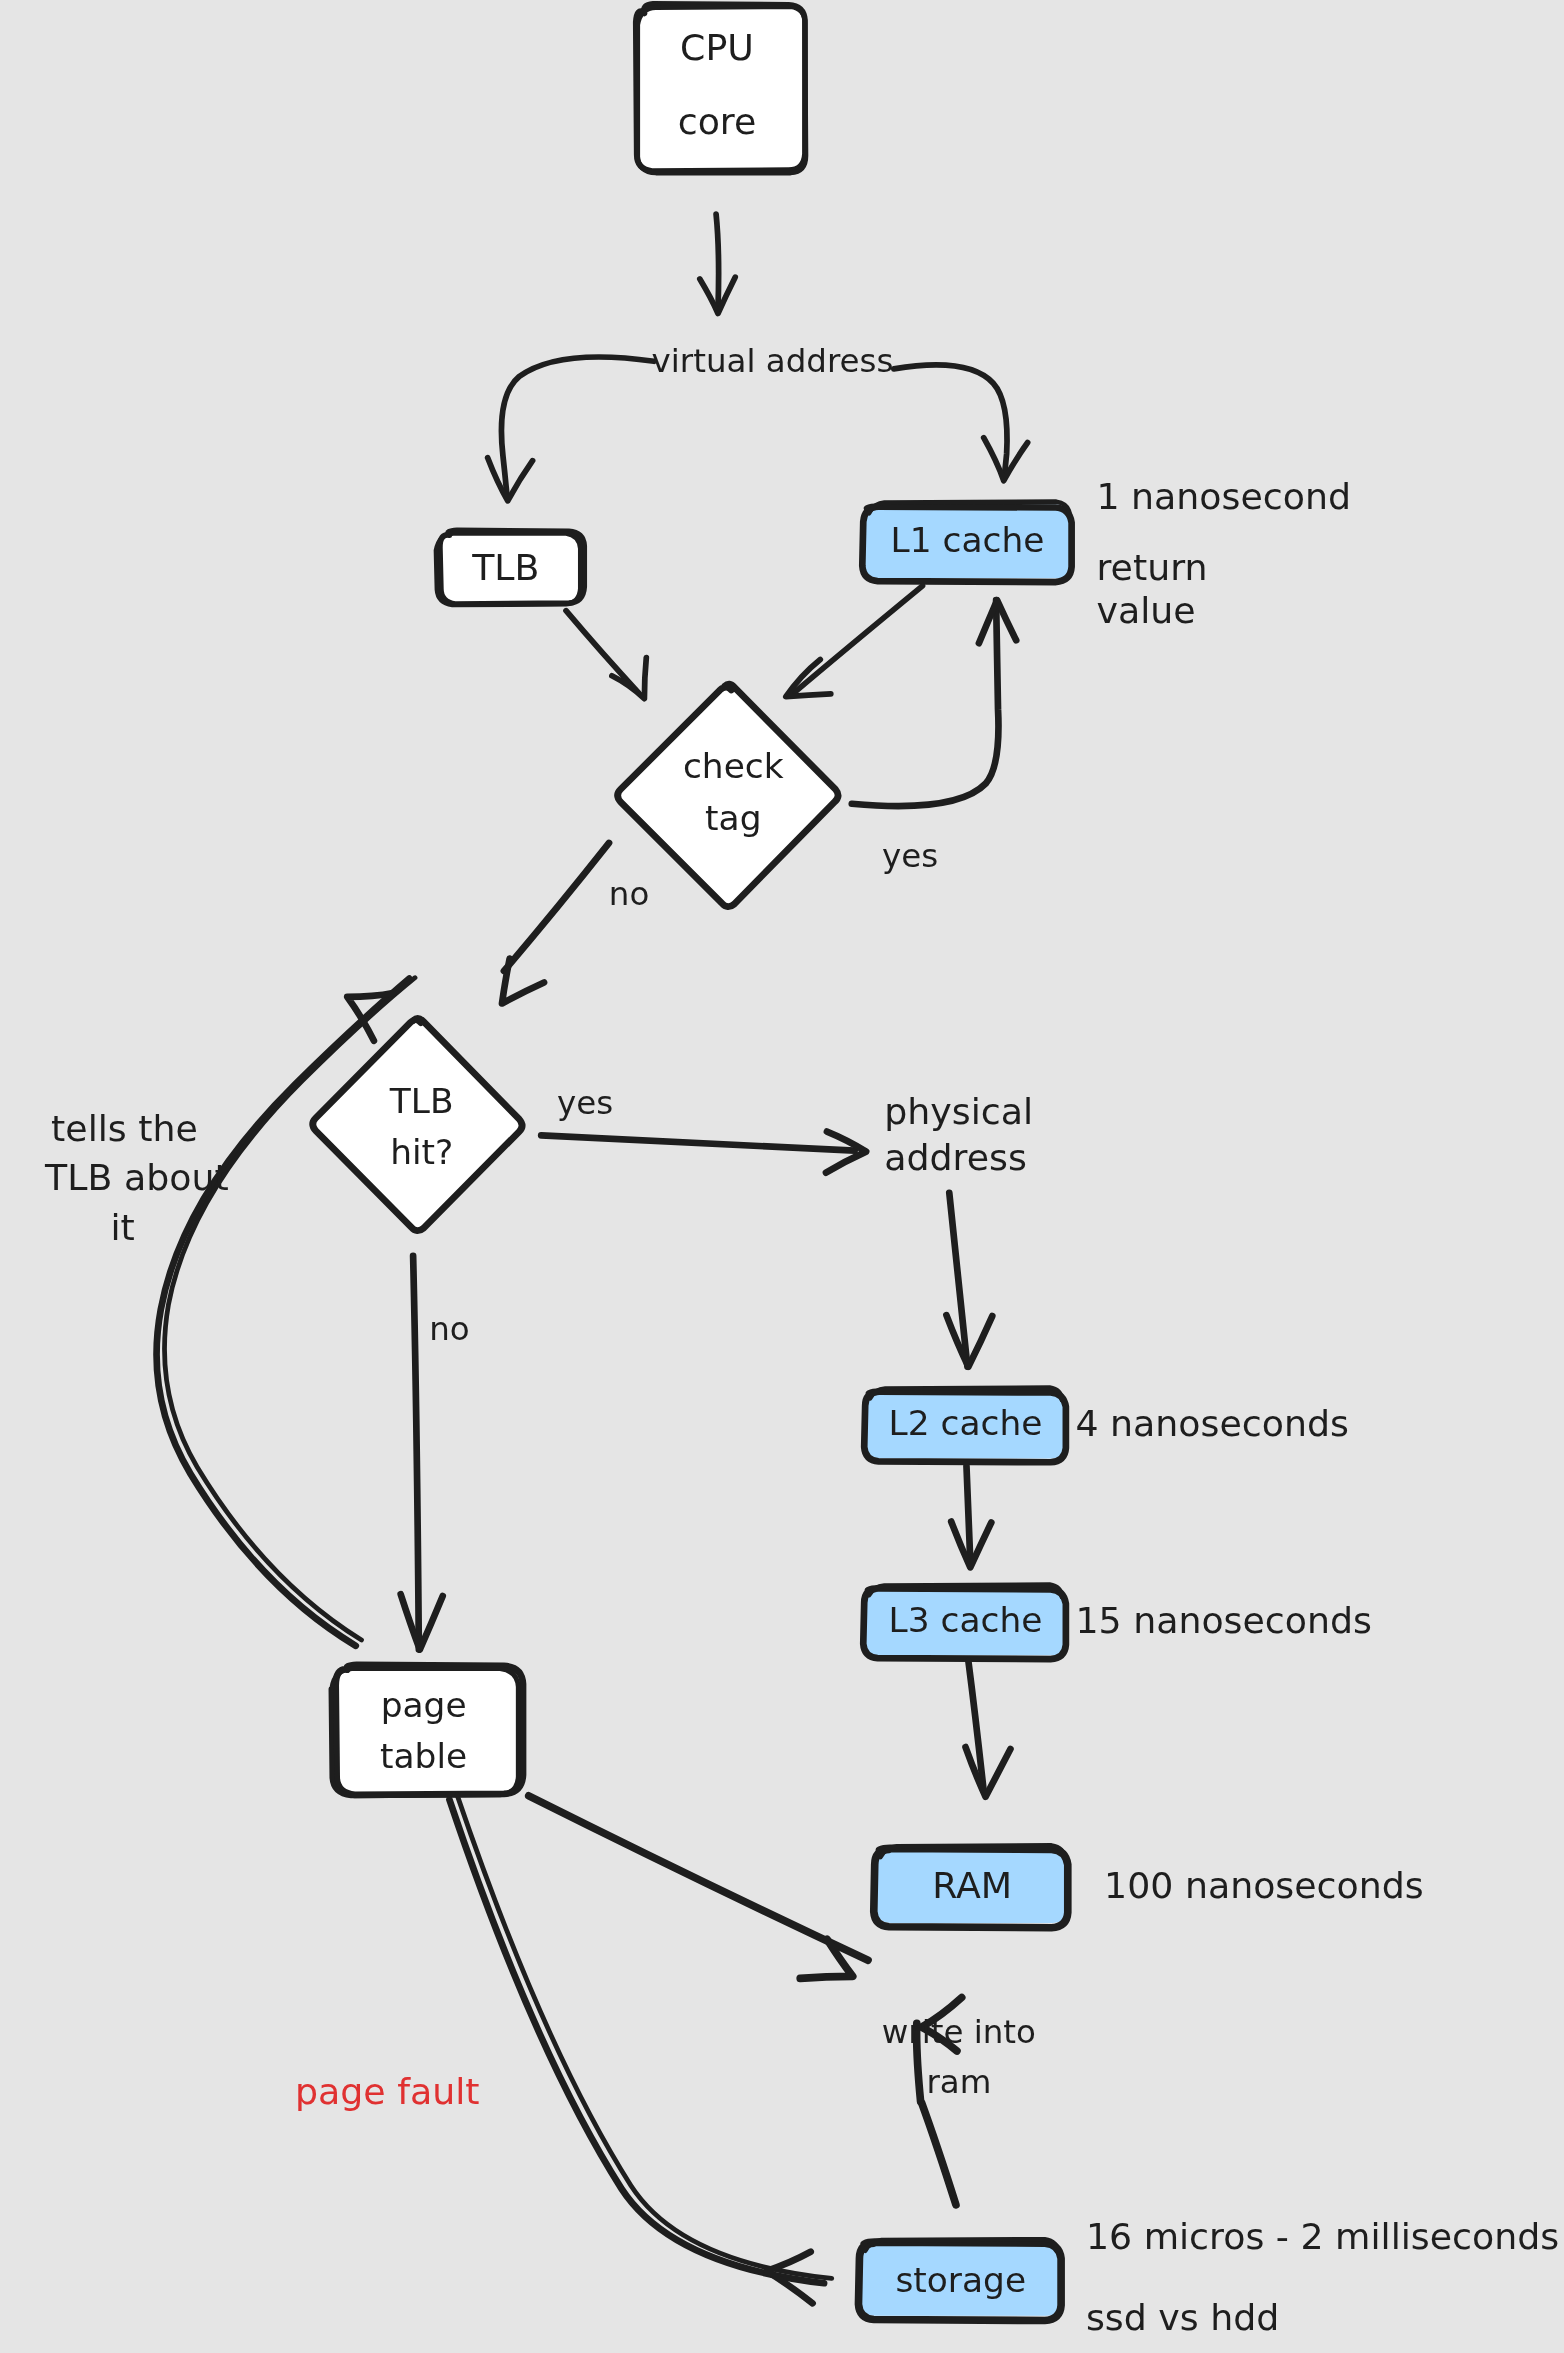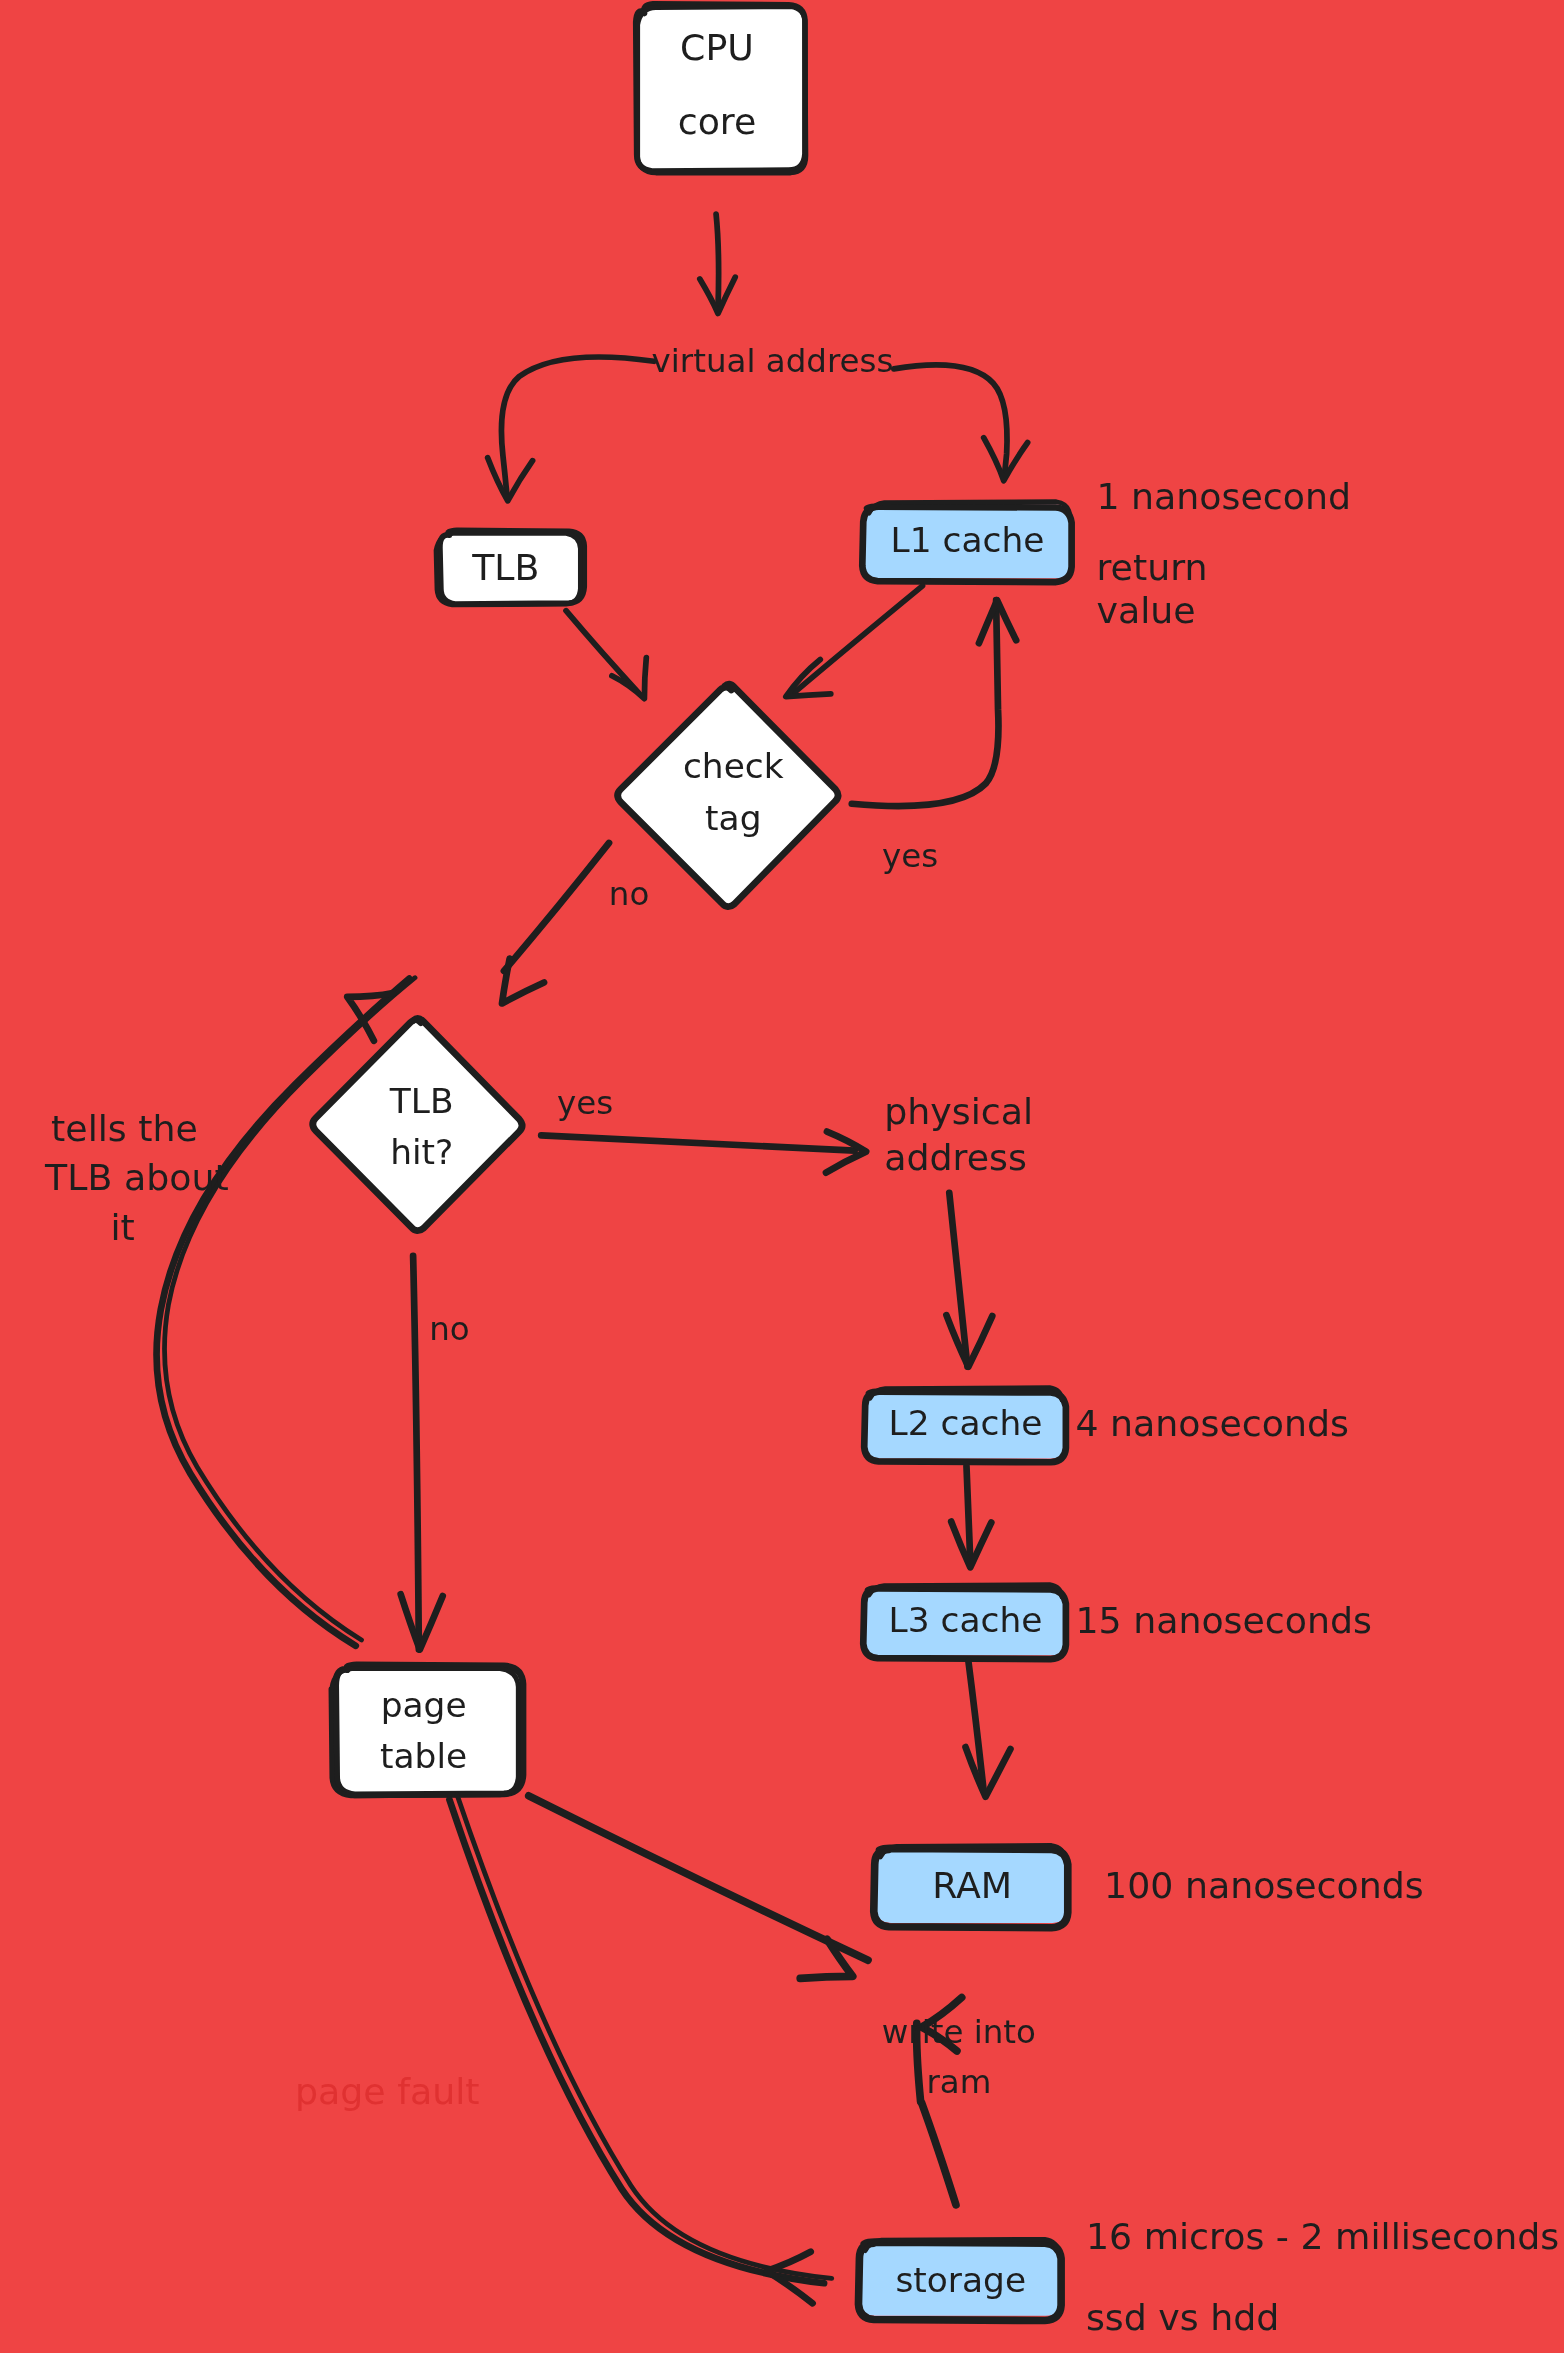--- a/index.html
+++ b/index.html
@@ -1,17 +1,17 @@
 <!DOCTYPE html>
 <html><head>
 <meta charset="utf-8">
 <style>
   html,body{margin:0;padding:0;background:#ffffff;}
   body{font-family:"DejaVu Sans",sans-serif;}
-  #stage{position:relative;width:1565px;height:2353px;background:#ef4444;overflow:hidden;}
+  #stage{position:relative;width:1565px;height:2353px;background:#e5e5e5;overflow:hidden;}
   svg#canvas{position:absolute;left:0;top:0;width:1565px;height:2353px;}
   .hand{font-family:"DejaVu Sans",sans-serif;font-weight:400;}
   text{dominant-baseline:middle;}
   .nodetext{font-size:38px;fill:#1e1e1e;}
   .nodetext-sm{font-size:36px;fill:#1e1e1e;}
   .edgelabel{font-size:34px;fill:#1e1e1e;}
   .annot{font-size:38px;fill:#1e1e1e;}
   .annot-red{font-size:38px;fill:#e03131;}
   .stroke{fill:none;stroke:#1e1e1e;stroke-linecap:round;stroke-linejoin:round;}
   .shape-fill-blue{fill:#a5d8ff;}

